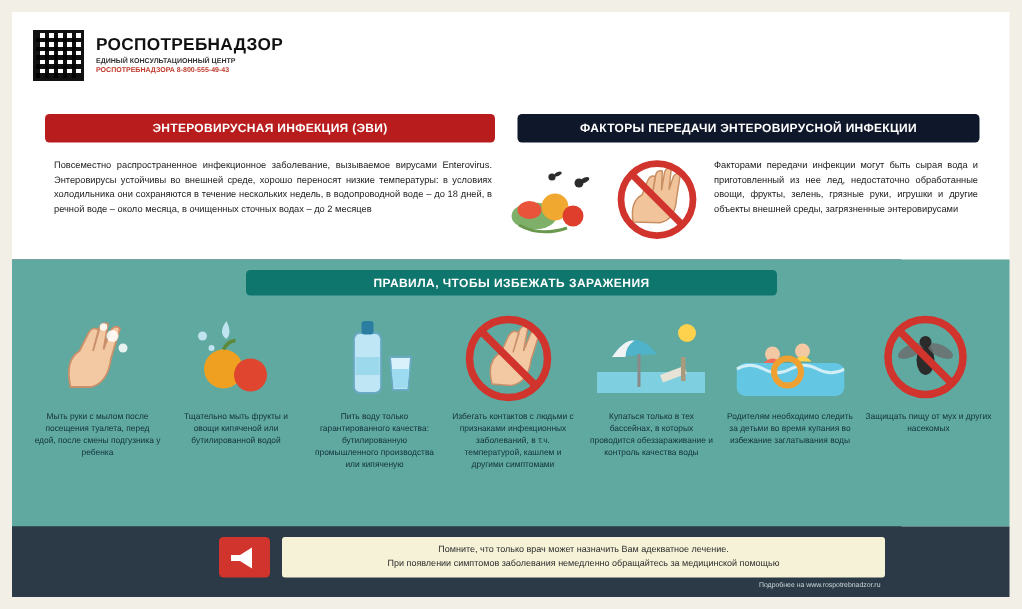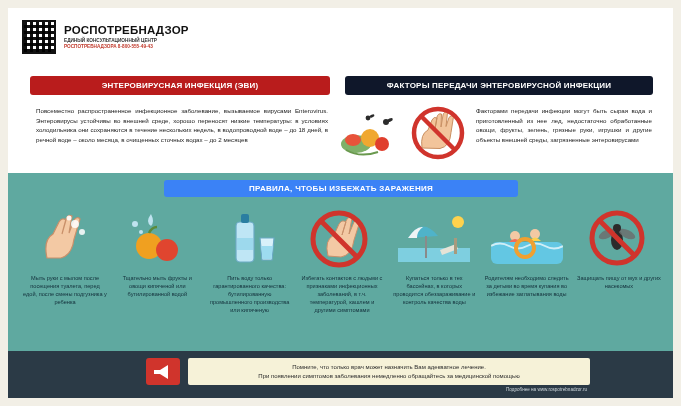--- a/index.html
+++ b/index.html
@@ -149,21 +149,21 @@
   .green-section {
     position: absolute;
     left: 0; top: 165px;
     width: 665px; height: 178px;
     background: #5fa9a0;
   }
   .rules-band {
     position: absolute;
     left: 156px; top: 172px;
     width: 354px; height: 17px;
-    background: #3b82f6;
+    background: #0f766e;
     border-radius: 3px;
     display: flex;
     align-items: center;
     justify-content: center;
     color: #fff;
     font-size: 8px;
     font-weight: bold;
     letter-spacing: .3px;
     text-align: right;
   }

